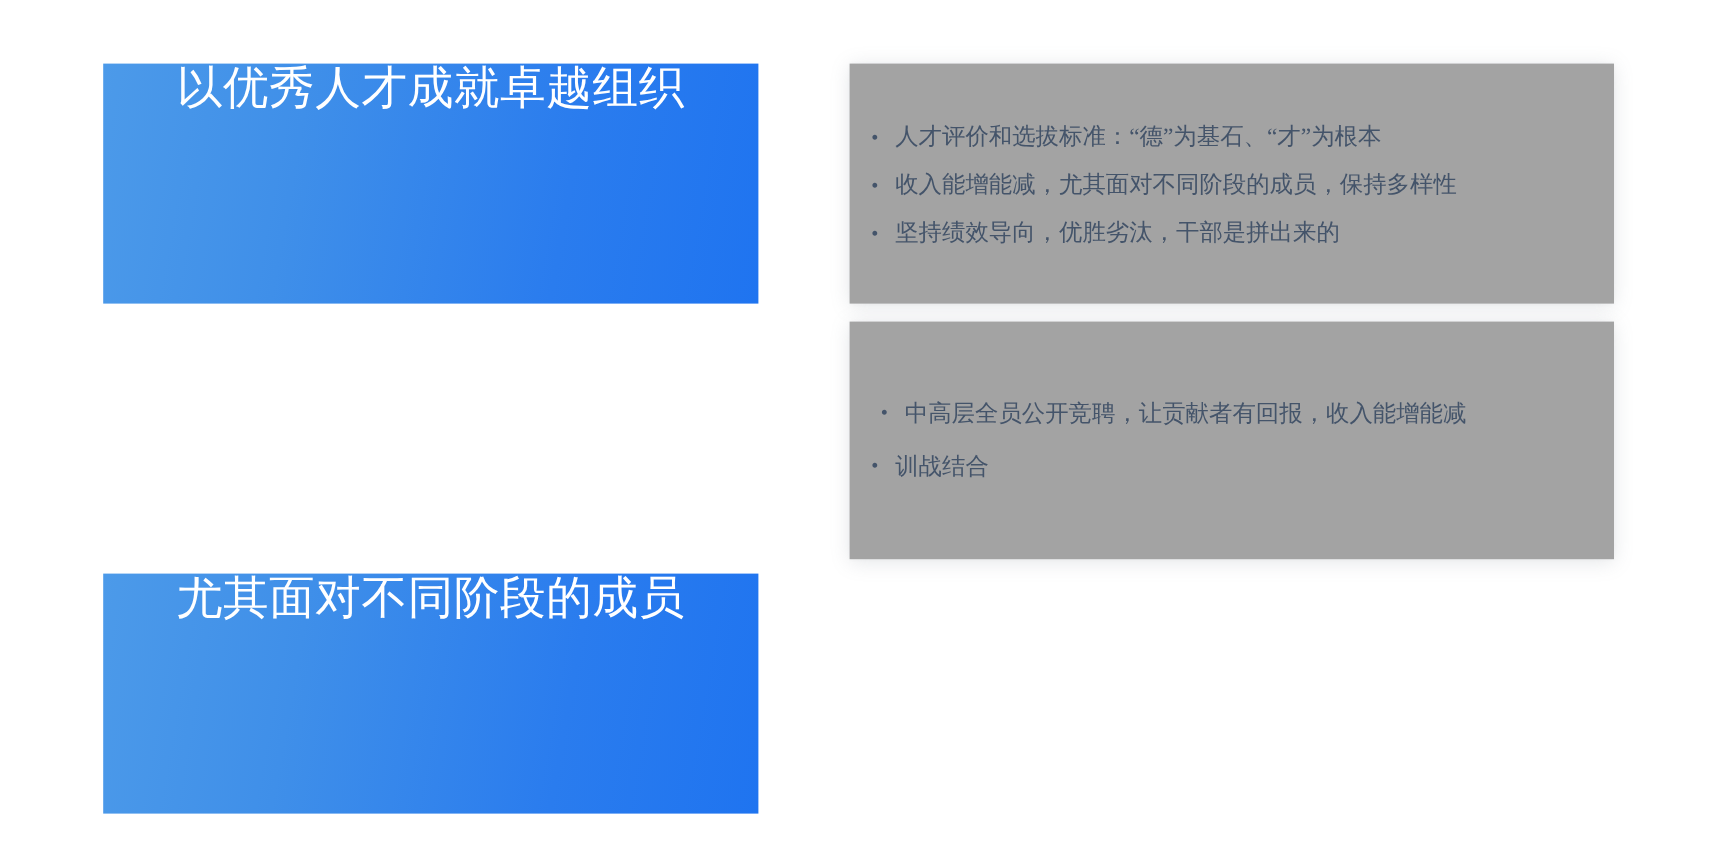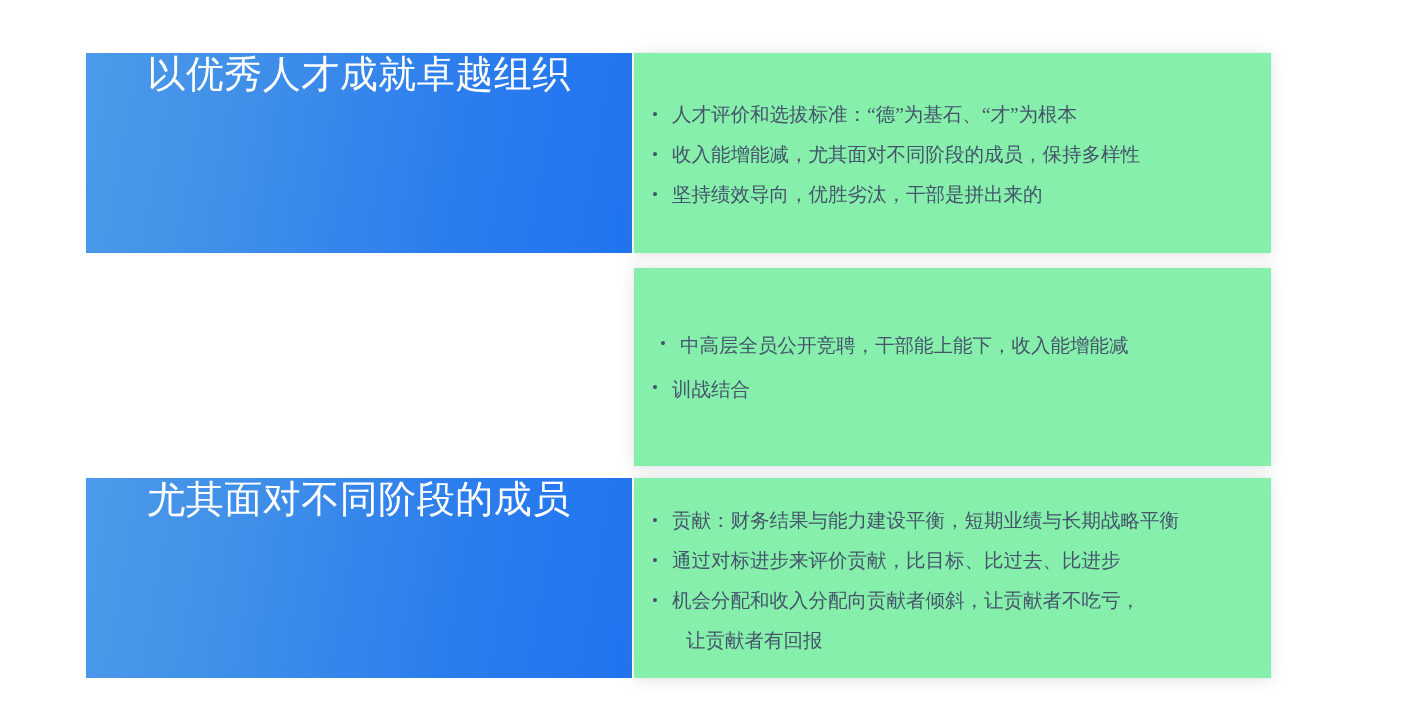--- a/index.html
+++ b/index.html
@@ -53,24 +53,24 @@
     font-weight: 400;
   }
   .blue-title.tight {
     font-size: 37px;
     letter-spacing: 0px;
   }
 
   
   .white-card {
     position: absolute;
-    left: 634px;
+    left: 708px;
     width: 637px;
     height: 100%;
-    background: #86efac;
+    background: #a3a3a3;
     box-shadow: 0 2px 16px rgba(120,130,140,0.20),
                 0 0 3px rgba(120,130,140,0.10);
     display: flex;
     flex-direction: column;
     justify-content: center;
   }
 
   .card-inner {
     padding: 0 26px 0 16px;
   }
@@ -133,40 +133,28 @@
       </div>
     </div>
   </div>
 
   <div class="row row-2">
 
 
     <div class="white-card card-2">
       <div class="card-inner">
         <ul class="bullet-list">
-          <li class="bullet-item indented">中高层全员公开竞聘，干部能上能下，收入能增能减</li>
+          <li class="bullet-item indented">中高层全员公开竞聘，让贡献者有回报，收入能增能减</li>
           <li class="bullet-item">训战结合</li>
         </ul>
       </div>
     </div>
   </div>
 
   <div class="row row-3">
 
     <div class="blue-panel">
       <div class="blue-title">尤其面对不同阶段的成员</div>
     </div>
 
-    <div class="white-card card-3">
-      <div class="card-inner">
-        <ul class="bullet-list">
-          <li class="bullet-item">贡献：财务结果与能力建设平衡，短期业绩与长期战略平衡</li>
-          <li class="bullet-item">通过对标进步来评价贡献，比目标、比过去、比进步</li>
-          <li class="bullet-item">
-            <span>机会分配和收入分配向贡献者倾斜，让贡献者不吃亏，</span>
-            <span class="cont-line">让贡献者有回报</span>
-          </li>
-        </ul>
-      </div>
-    </div>
   </div>
 
 </div>
 
 </body></html>

